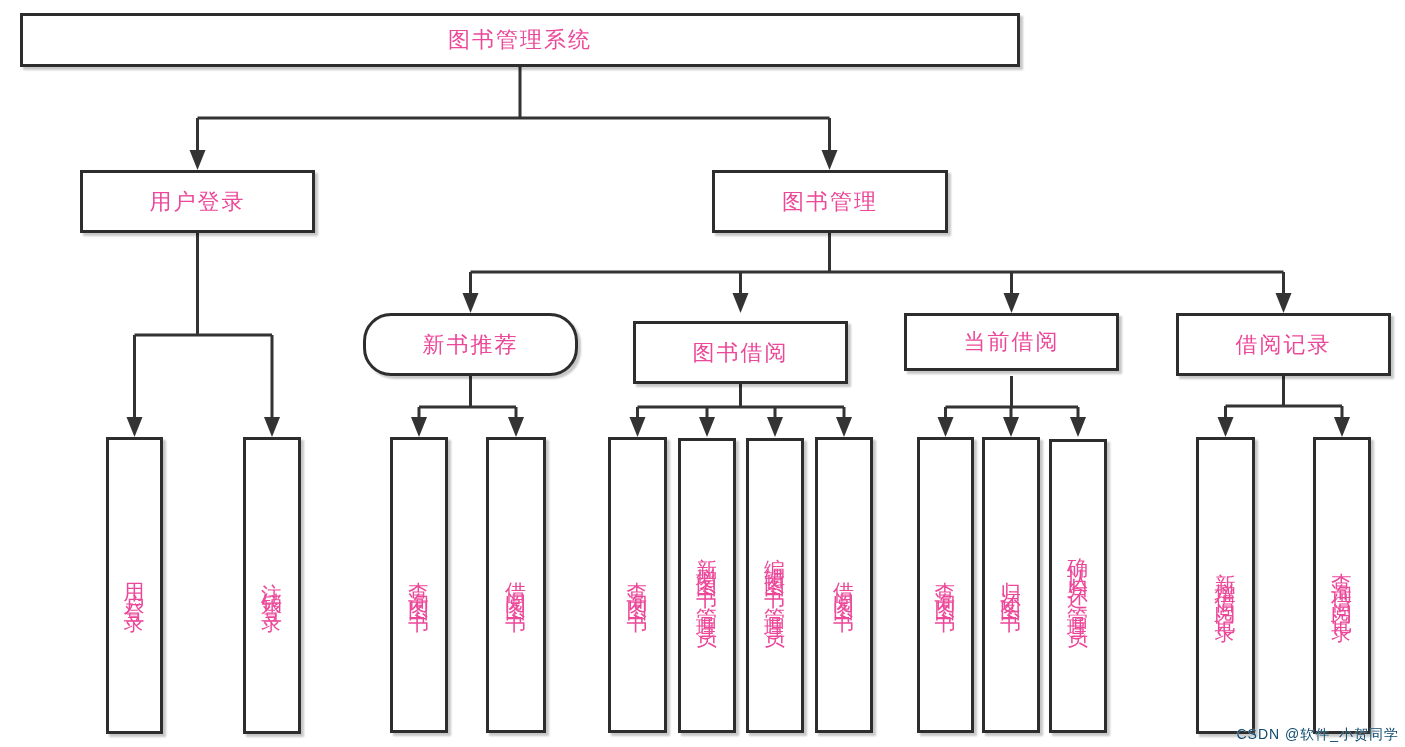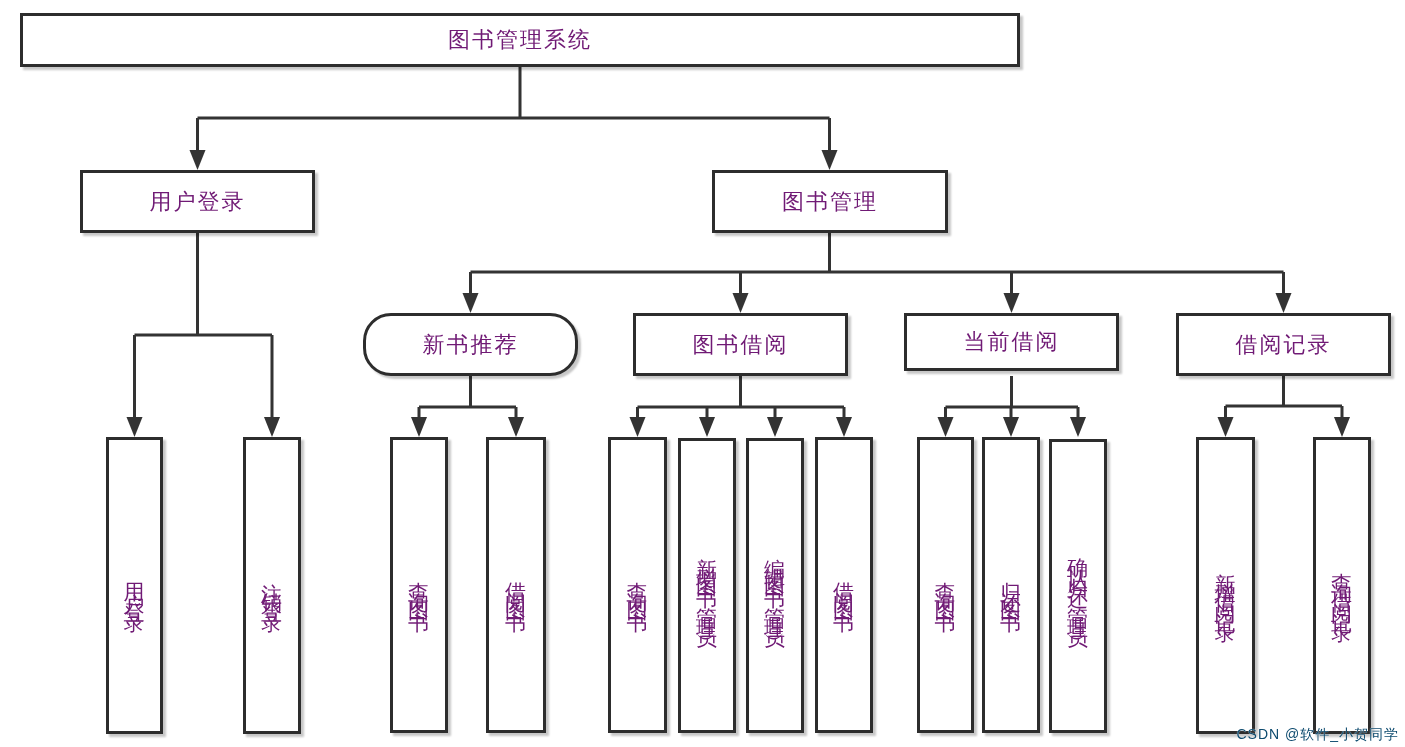--- a/index.html
+++ b/index.html
@@ -8,21 +8,21 @@
     width:1405px;height:747px;position:relative;overflow:hidden;
     font-family:"Liberation Sans","DejaVu Sans",sans-serif;
   }
   #diagram{position:absolute;inset:0;}
   #wires{position:absolute;left:0;top:0;z-index:0;}
   .node{
     position:absolute;z-index:1;box-sizing:border-box;
     background:#ffffff;border:3px solid #2d2d2d;
     box-shadow:3px 3px 2px rgba(0,0,0,0.22);
     display:flex;align-items:center;justify-content:center;
-    color:#701a75;
+    color:#ec4899;
   }
   .node.h{font-size:22px;letter-spacing:2px;white-space:nowrap;}
   .node.v{font-size:21px;}
   .node.v .vtxt{
     writing-mode:vertical-rl;text-orientation:mixed;
     letter-spacing:10px;line-height:1;
   }
   .wm{
     position:absolute;right:6px;bottom:3px;z-index:2;
     font-size:14px;letter-spacing:1px;
@@ -83,21 +83,21 @@
     </div>
     <div class="node h" style="left: 80px; top: 170px; width: 235px; height: 63px;">
       <span>用户登录</span>
     </div>
     <div class="node h" style="left: 712px; top: 170px; width: 236px; height: 63px;">
       <span>图书管理</span>
     </div>
     <div class="node h" style="left: 363px; top: 313px; width: 215px; height: 63px; border-radius: 28px;">
       <span>新书推荐</span>
     </div>
-    <div class="node h" style="left: 633px; top: 313px; width: 215px; height: 63px;">
+    <div class="node h" style="left: 633px; top: 321px; width: 215px; height: 63px;">
       <span>图书借阅</span>
     </div>
     <div class="node h" style="left: 904px; top: 313px; width: 215px; height: 58px;">
       <span>当前借阅</span>
     </div>
     <div class="node h" style="left: 1176px; top: 313px; width: 215px; height: 63px;">
       <span>借阅记录</span>
     </div>
     <div class="node v" style="left: 106px; top: 437px; width: 57px; height: 297px;">
       <span class="vtxt">用户登录</span>

